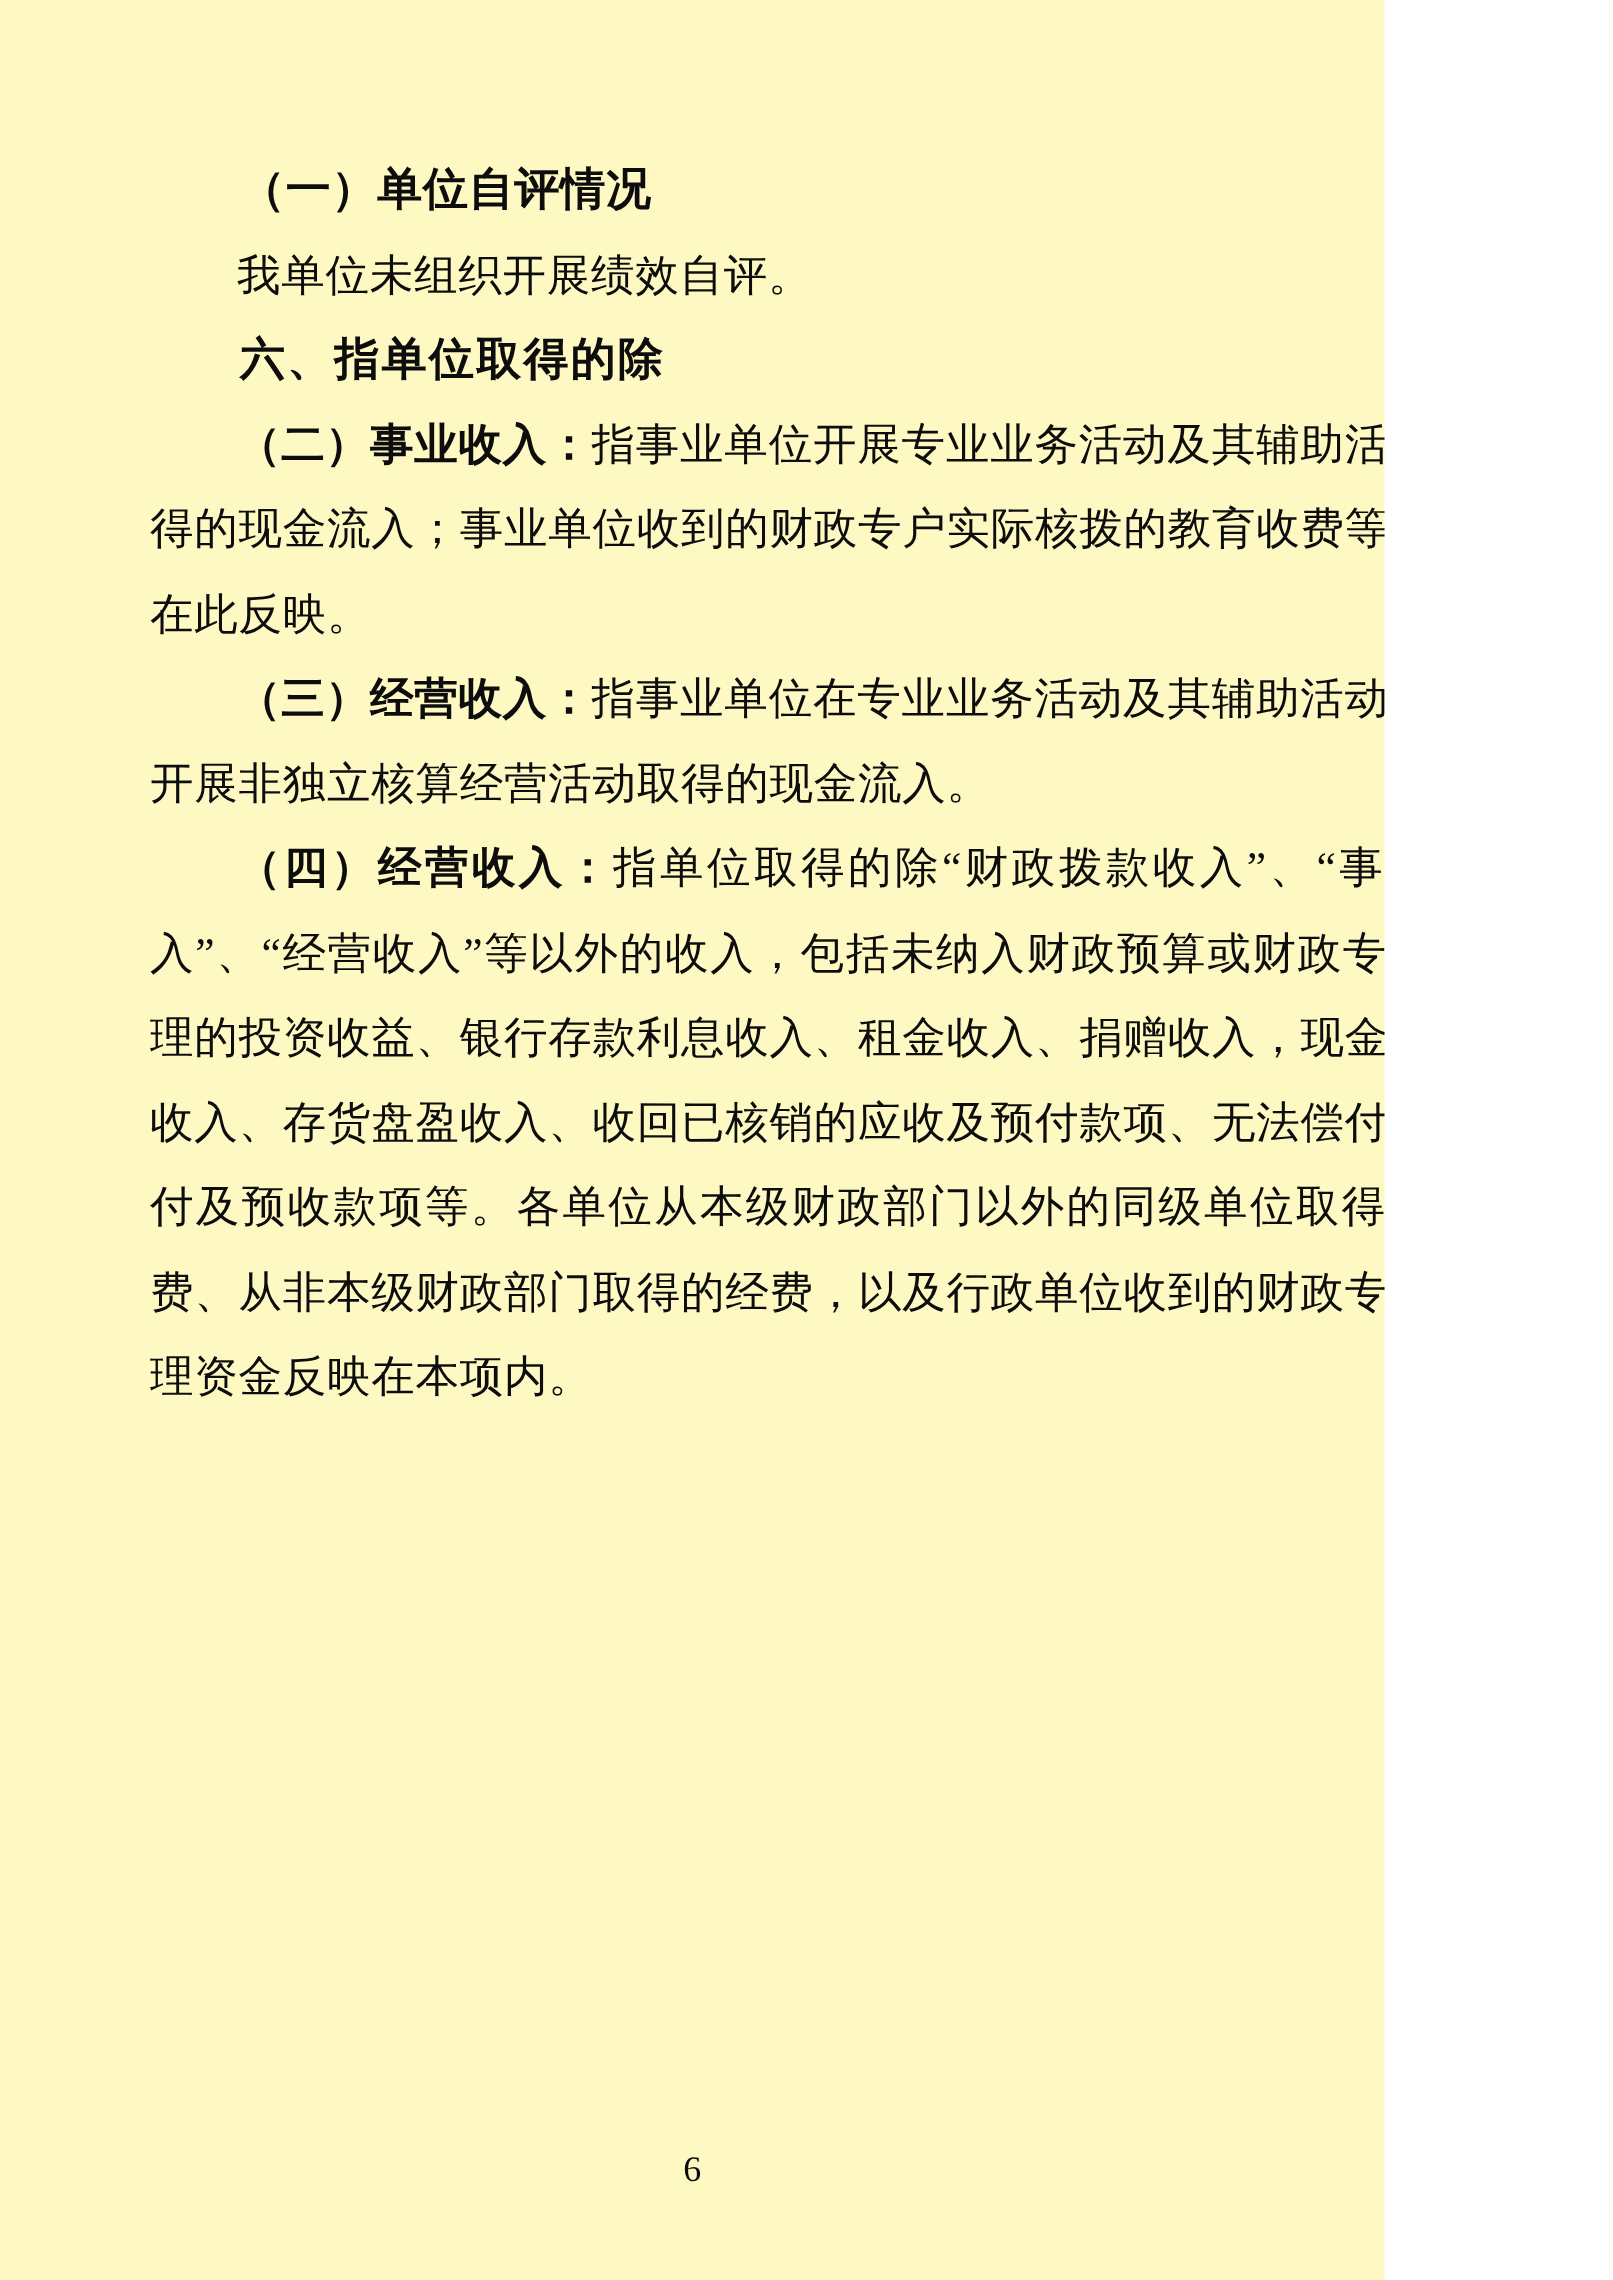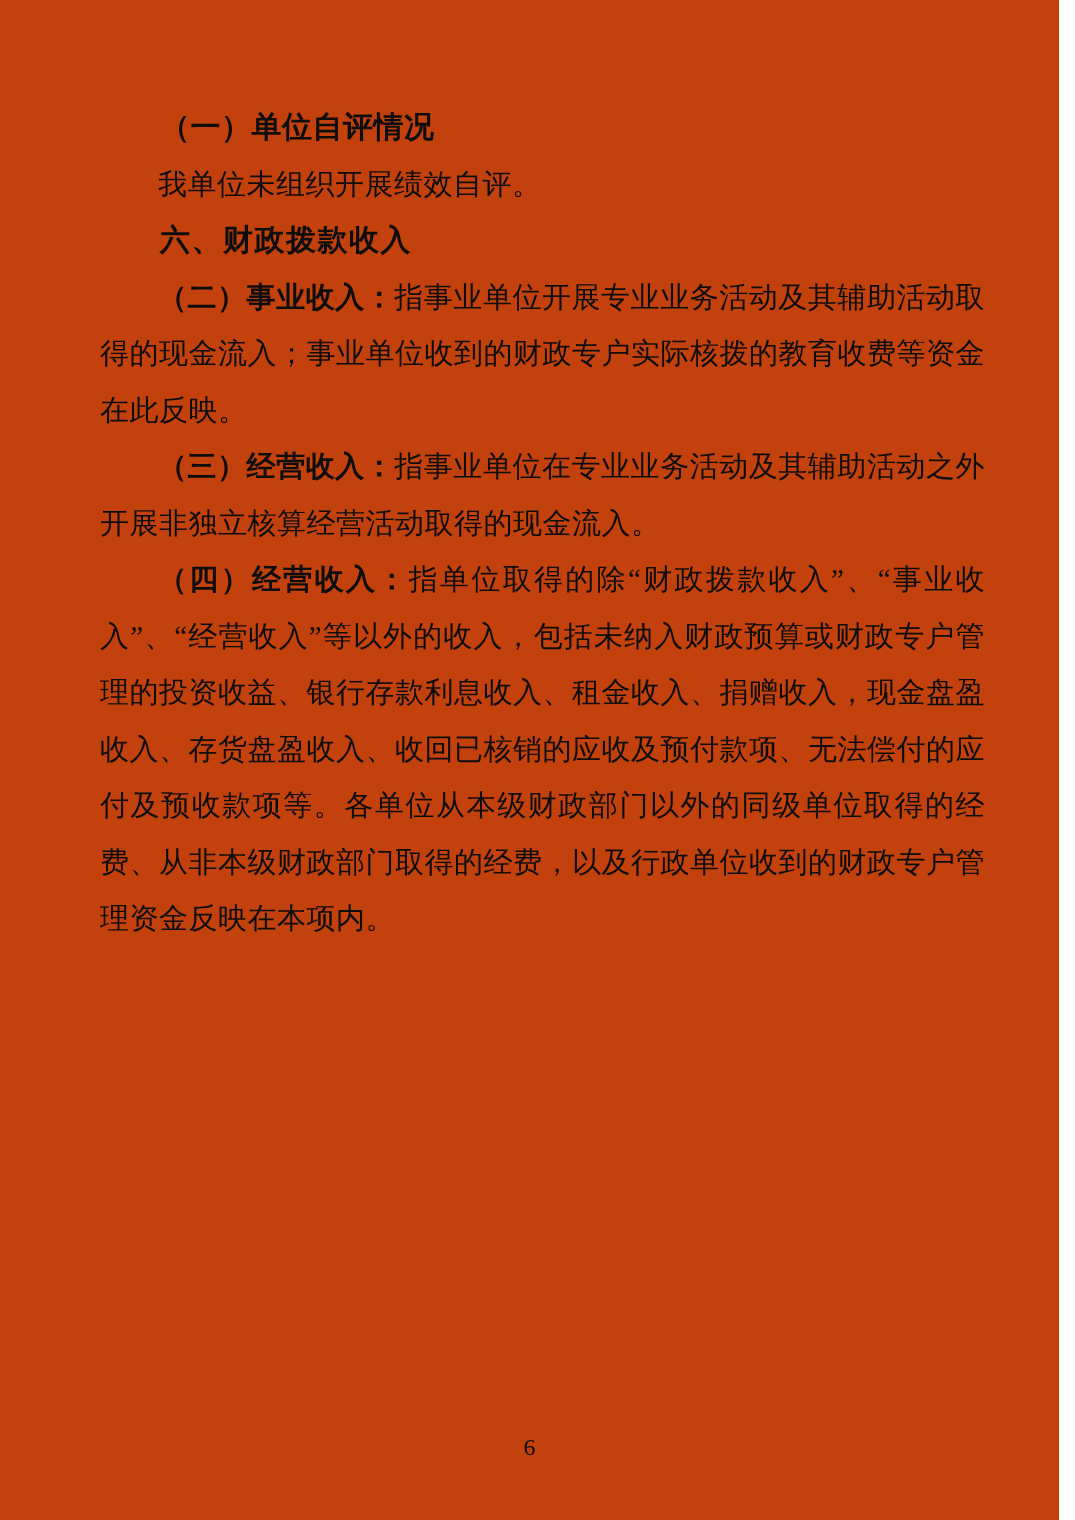--- a/index.html
+++ b/index.html
@@ -2,23 +2,23 @@
 <html><head>
 <meta charset="utf-8">
 <style>
   html, body {
     margin: 0;
     padding: 0;
     background: #ffffff;
   }
   .page {
     position: relative;
-    width: 1059px;
+    width: 923px;
     height: 1520px;
-    background: #c2410c;
+    background: #fef9c3;
     overflow: hidden;
     color: #0d0d0d;
     font-family: "Liberation Serif", serif;
   }
   .doc-body {
     position: absolute;
     left: 100px;
     top: 99px;
     width: 885px;
   }
@@ -59,19 +59,19 @@
     font-family: "Liberation Serif", serif;
   }
 </style>
 </head>
 <body>
 
 <div class="page">
   <div class="doc-body" id="doc-body">
       <p class="block subheading"><span>（一）单位自评情况</span></p>
       <p class="block paragraph"><span>我单位未组织开展绩效自评。</span></p>
-      <p class="block section-heading"><span>六、财政拨款收入</span></p>
+      <p class="block section-heading"><span>六、指单位取得的除</span></p>
       <p class="block paragraph"><span class="lead">（二）事业收入：</span><span>指事业单位开展专业业务活动及其辅助活动取得的现金流入；事业单位收到的财政专户实际核拨的教育收费等资金在此反映。</span></p>
       <p class="block paragraph"><span class="lead">（三）经营收入：</span><span>指事业单位在专业业务活动及其辅助活动之外开展非独立核算经营活动取得的现金流入。</span></p>
       <p class="block paragraph"><span class="lead">（四）经营收入：</span><span>指单位取得的除“财政拨款收入”、“事业收入”、“经营收入”等以外的收入，包括未纳入财政预算或财政专户管理的投资收益、银行存款利息收入、租金收入、捐赠收入，现金盘盈收入、存货盘盈收入、收回已核销的应收及预付款项、无法偿付的应付及预收款项等。各单位从本级财政部门以外的同级单位取得的经费、从非本级财政部门取得的经费，以及行政单位收到的财政专户管理资金反映在本项内。</span></p>
     </div>
   <div class="page-number">6</div>
 </div>
 
 </body></html>

